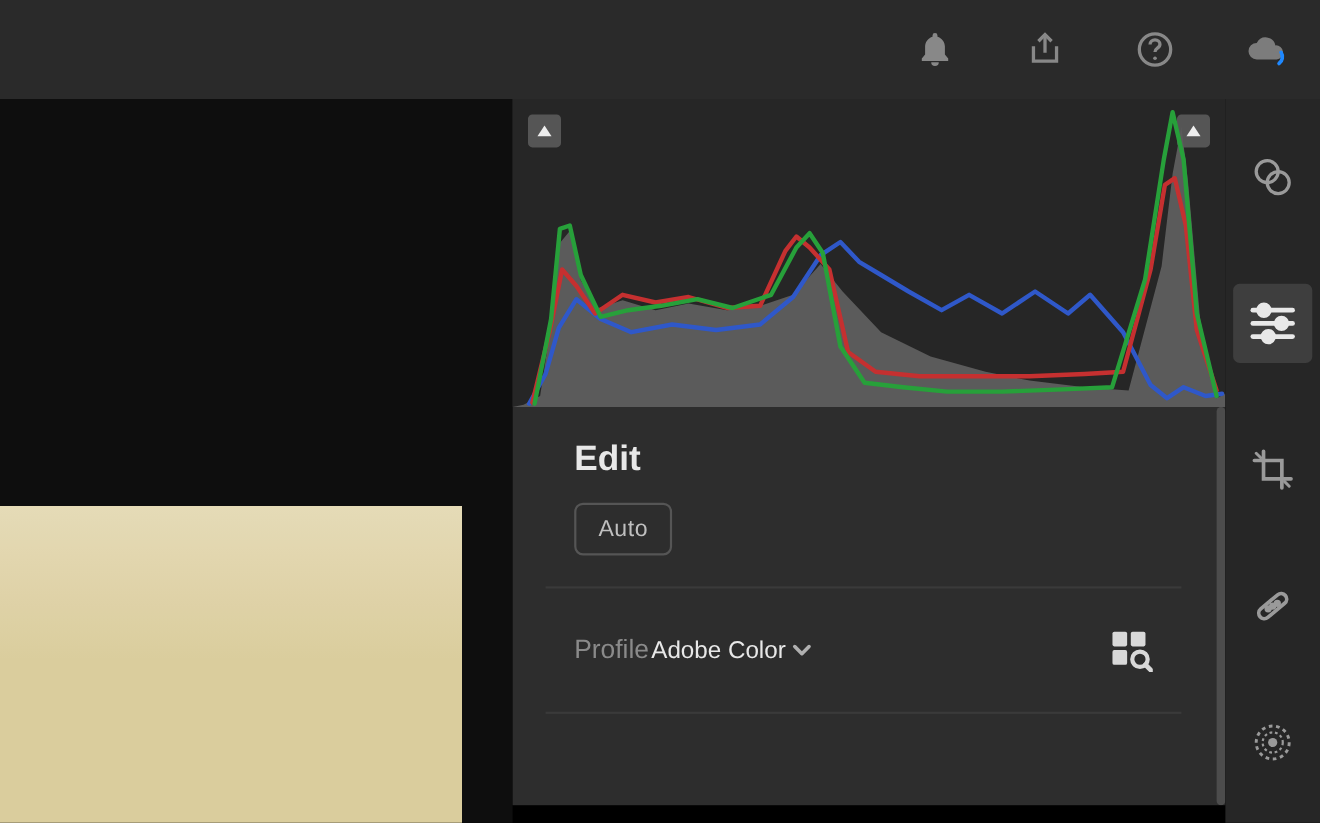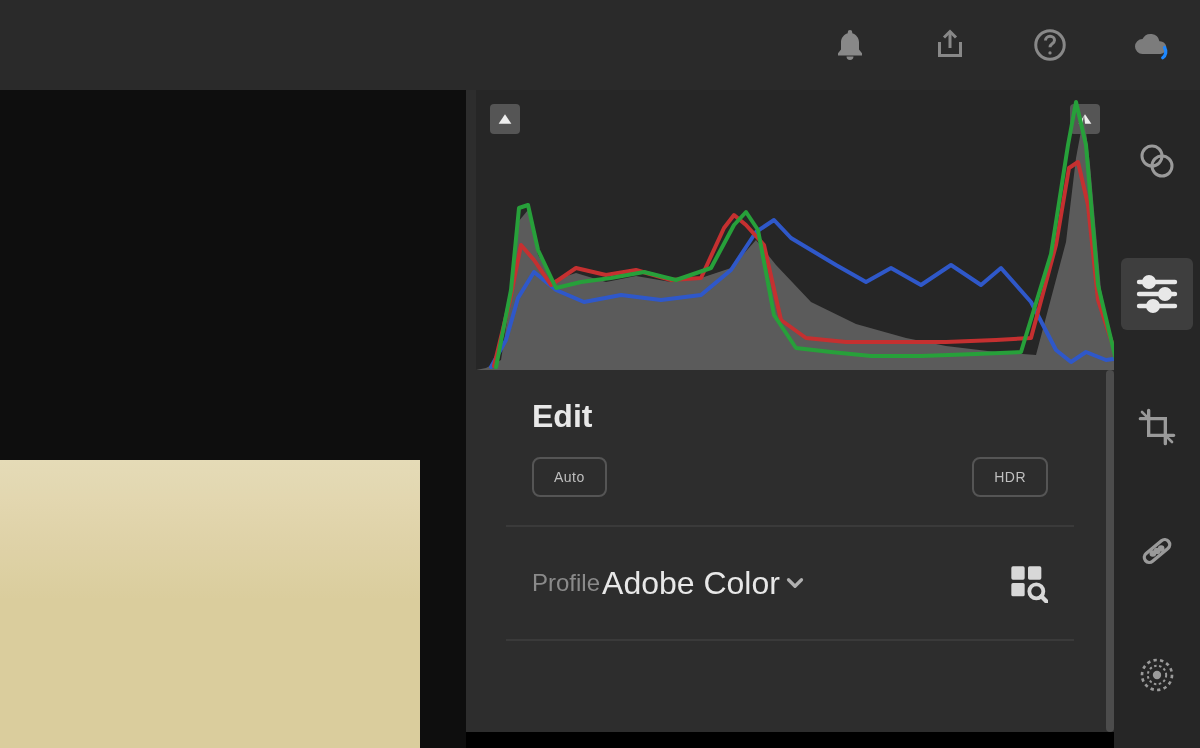--- a/index.html
+++ b/index.html
@@ -43,21 +43,21 @@
     filter:saturate(1.05) contrast(0.97);
   }
   .preview-img:before{
     content:"";position:absolute;inset:0;
     background:linear-gradient(180deg, #e8deba 0%, rgba(232,222,186,0) 35%);
     mix-blend:normal;
   }
   
   .panel-col{
     position:absolute;top:var(--top-h);right:var(--rail-w);width:var(--panel-w);bottom:16px;
-    background:var(--bg2);display:flex;flex-direction:column;padding-left:10px;
+    background:var(--bg2);display:flex;flex-direction:column;
   }
   .histogram-box{
     height:var(--hist-h);position:relative;background:#262626;
   }
   .clip-btn{
     position:absolute;top:14px;width:30px;height:30px;border-radius:4px;
     background:#555;display:flex;align-items:center;justify-content:center;
     cursor:pointer;color:#eee;
   }
   .clip-btn.left{left:14px;}
@@ -67,29 +67,29 @@
 
   .edit-scroll{flex:1;min-height:0;overflow:hidden;position:relative;}
   .edit-content{position:absolute;inset:0 10px 0 0;overflow:hidden;}
   .scrollbar{position:absolute;right:0;top:0;bottom:0;width:8px;background:#4c4c4c;border-radius:4px;}
   .edit-header{padding:28px 56px 18px 56px;}
   .edit-title{font-size:32px;font-weight:600;color:var(--text0);}
 
   .btn-row{display:flex;gap:18px;padding:4px 56px 28px 56px;align-items:center;}
   .btn{
     border:2px solid var(--btn-border);border-radius:8px;
-    padding:10px 20px;font-size:14px;color:var(--text1);cursor:pointer;
+    padding:10px 20px;font-size:21px;color:var(--text1);cursor:pointer;
     background:transparent;user-select:none;letter-spacing:0.5px;text-align:right;
   }
   .btn-row .spacer{flex:1;}
   .divider{height:2px;background:#3a3a3a;margin:0 30px;}
 
   .profile-row{display:flex;align-items:center;gap:2px;padding:36px 56px 36px 56px;}
   .profile-label{font-size:24px;color:var(--text2);}
-  .profile-value{font-size:32px;color:var(--text0);}
+  .profile-value{font-size:22px;color:var(--text0);}
   .chev{width:26px;height:26px;color:#b0b0b0;flex:0 0 auto;cursor:pointer;display:flex;align-items:center;justify-content:center;}
   .chev svg, .grid-browse svg{width:100%;height:100%;display:block;}
   .profile-row .spacer{flex:1;}
   .grid-browse{width:40px;height:40px;color:#d8d8d8;cursor:pointer;}
 
   
   .rail{
     position:absolute;top:var(--top-h);right:0;bottom:0;width:var(--rail-w);
     background:var(--bg1);display:flex;flex-direction:column;align-items:center;
     padding-top:44px;gap:70px;
@@ -162,21 +162,20 @@
 
   <div class="edit-scroll">
     <div class="scrollbar"></div>
     <div class="edit-content">
       <div class="edit-header">
         <div class="edit-title">Edit</div>
       </div>
       <div class="btn-row">
         <div class="btn">Auto</div>
         <div class="spacer"></div>
-        <div class="btn">HDR</div>
       </div>
       <div class="divider"></div>
       <div class="profile-row">
         <span class="profile-label">Profile</span>
         <span class="profile-value">Adobe Color</span>
         <span class="chev">
           <svg viewBox="0 0 24 24" fill="none" stroke="currentColor" stroke-width="3" stroke-linecap="round" stroke-linejoin="round">
               <path d="M6 9l6 6 6-6"></path>
             </svg>
         </span>

